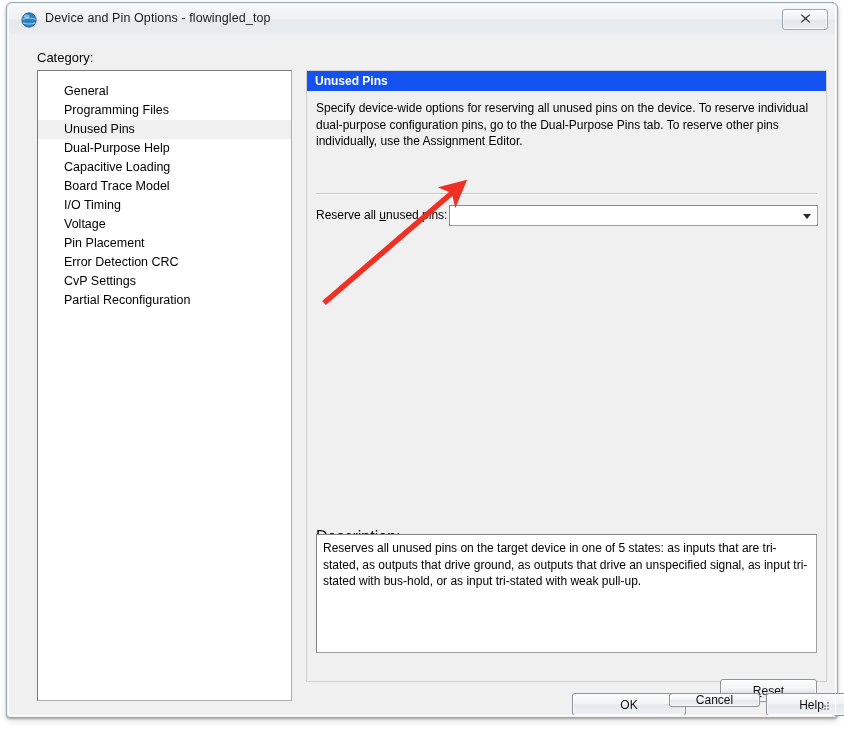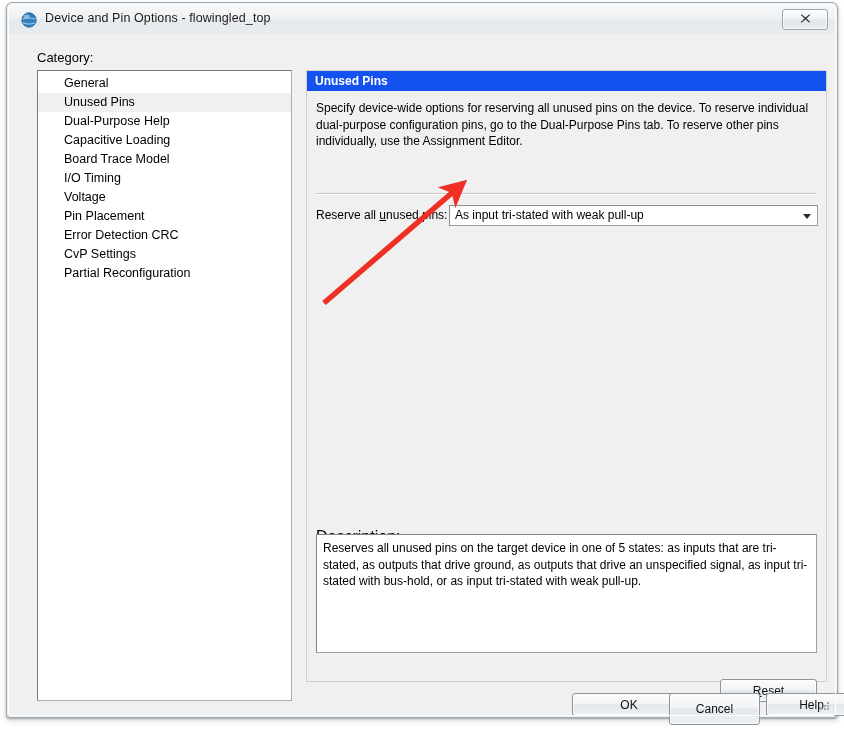--- a/index.html
+++ b/index.html
@@ -110,21 +110,21 @@
     left: 28px;
     top: 36px;
     width: 255px;
     height: 631px;
     background: #ffffff;
     border: 1px solid #abadb3;
     border-top-color: #7a7a7a;
     border-left-color: #7a7a7a;
     box-sizing: border-box;
     overflow: hidden;
-    padding-top: 3px;
+    padding-top: 11px;
   }
   .cat-item {
     height: 19px;
     line-height: 19px;
     padding-left: 26px;
     font-size: 12.5px;
     color: #000;
     white-space: nowrap;
   }
   .cat-item.selected {
@@ -280,21 +280,21 @@
     left: 563px;
     top: 653px;
     width: 114px;
     height: 23px;
   }
   #cancel-button {
     position: absolute;
     left: 660px;
     top: 653px;
     width: 91px;
-    height: 32px;
+    height: 14px;
     text-align: center;
   }
   #help-button {
     position: absolute;
     left: 757px;
     top: 653px;
     width: 91px;
     height: 23px;
   }
 
@@ -341,20 +341,21 @@
       </span>
     </div>
   </div>
 
   <div id="client-area">
 
     <div id="category-label">Category:</div>
 
     <div id="category-list">
       <div class="cat-item">General</div>
+      <div class="cat-item">Programming Files</div>
       <div class="cat-item selected">Unused Pins</div>
       <div class="cat-item">Dual-Purpose Help</div>
       <div class="cat-item">Capacitive Loading</div>
       <div class="cat-item">Board Trace Model</div>
       <div class="cat-item">I/O Timing</div>
       <div class="cat-item">Voltage</div>
       <div class="cat-item">Pin Placement</div>
       <div class="cat-item">Error Detection CRC</div>
       <div class="cat-item">CvP Settings</div>
       <div class="cat-item">Partial Reconfiguration</div>
@@ -364,21 +365,20 @@
 
       <div id="panel-header" style="background: rgb(20, 82, 240);">Unused Pins</div>
 
       <div id="panel-intro">Specify device-wide options for reserving all unused pins on the device. To reserve individual dual-purpose configuration pins, go to the Dual-Purpose Pins tab. To reserve other pins individually, use the Assignment Editor.</div>
 
       <div id="panel-divider"></div>
 
       <div id="reserve-row">
         <label id="reserve-label"><span>Reserve all </span><u>u</u><span>nused pins:</span></label>
         <div id="reserve-combo">
-          <span id="reserve-combo-value">As input tri-stated with weak pull-up</span>
           <span id="reserve-combo-arrow"></span>
         </div>
       </div>
 
       <div id="description-label">Description:</div>
       <div id="description-box">
         <div id="description-text">Reserves all unused pins on the target device in one of 5 states: as inputs that are tri-stated, as outputs that drive ground, as outputs that drive an unspecified signal, as input tri-stated with bus-hold, or as input tri-stated with weak pull-up.</div>
       </div>
 
       <div id="reset-button" class="win-button">

